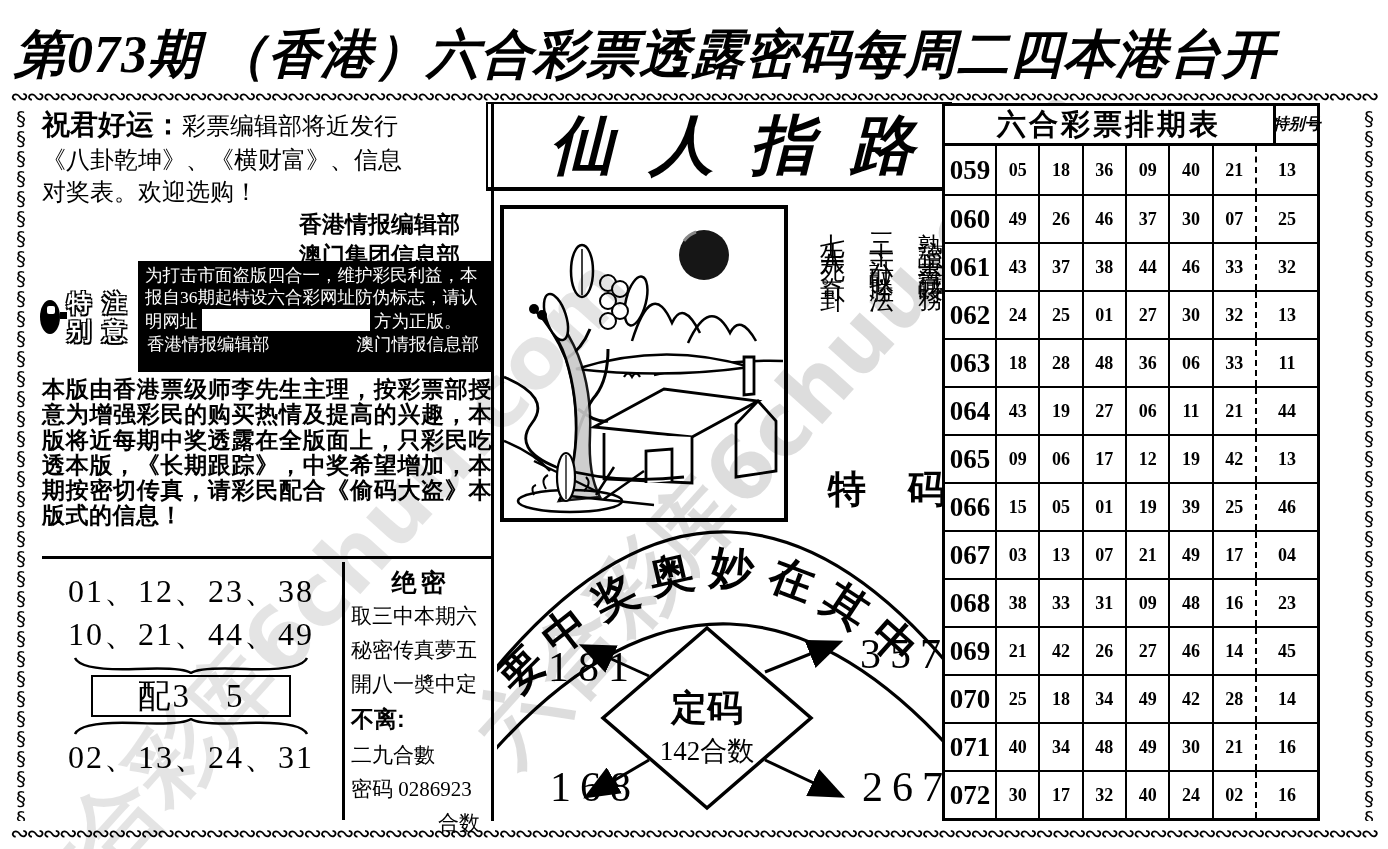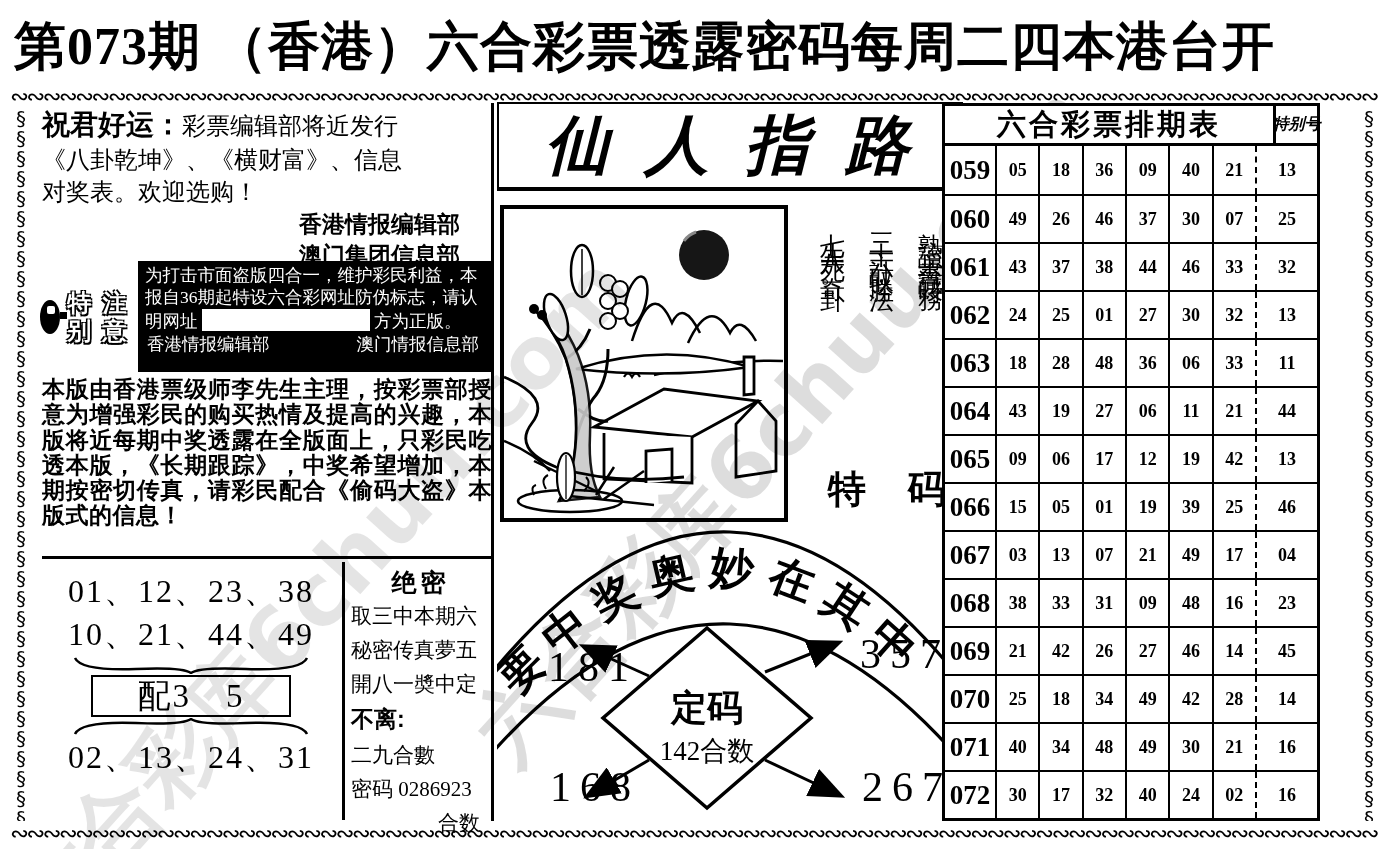--- a/index.html
+++ b/index.html
@@ -1,22 +1,22 @@
 <!DOCTYPE html>
 <html><head>
 <meta charset="utf-8">
 <style>
   * { margin:0; padding:0; box-sizing:border-box; }
   body { background:#e9e9e9; font-family:"Liberation Serif","DejaVu Serif",serif; }
   .canvas { position:relative; width:1388px; height:849px; background:#fff; overflow:hidden; color:#000; }
 
   
-  .page-title { position:absolute; left:14px; top:12px; width:1345px;
+  .page-title { position:absolute; left:14px; top:20px; width:1345px;
     font-size:52px; font-weight:bold; white-space:nowrap; letter-spacing:1px;
-    font-family:"Liberation Serif","DejaVu Serif",serif; }
+    font-family:"Liberation Serif","DejaVu Serif",serif;font-style:italic; }
 
   
   .b-h { position:absolute; height:24px; font-size:23px; line-height:24px; letter-spacing:-3px;
     overflow:hidden; white-space:nowrap; font-family:"DejaVu Sans",sans-serif; }
   .b-top { left:10px; top:84px; width:1368px; }
   .b-bottom { left:10px; top:821px; width:1368px; }
   .b-v { position:absolute; width:26px; overflow:hidden; writing-mode:vertical-rl; text-orientation:upright;
     font-size:20px; letter-spacing:-4px; line-height:26px; font-family:"DejaVu Sans",sans-serif; }
   .b-left { left:8px; top:106px; height:715px; }
   .b-right { left:1356px; top:106px; height:715px; }
@@ -58,22 +58,22 @@
   .numbers .numline { line-height:1.35; white-space:nowrap; }
   .brace-svg { display:block; margin:0 auto; }
   .pair-box { width:200px; margin:1px auto; border:2px solid #000; font-size:33px; line-height:38px; }
   .secret { width:150px; border-left:3px solid #000; padding:4px 2px 0 6px; font-size:21px; }
   .secret .sec-head { text-align:center; font-weight:bold; font-size:25px; letter-spacing:4px; }
   .secret .sec-line { line-height:1.62; white-space:nowrap; }
   .secret .sec-bold { font-weight:bold; font-size:23px; font-family:"Liberation Sans","DejaVu Sans",sans-serif; }
   .secret .sec-tail { text-align:right; padding-right:10px; }
 
   
-  .masthead { position:absolute; left:497px; top:102px; width:466px; height:89px; border:2px solid #000; border-bottom:4px solid #000;
-    display:flex; align-items:center; justify-content:center; }
+  .masthead { position:absolute; left:486px; top:102px; width:466px; height:89px; border:2px solid #000; border-bottom:4px solid #000;
+    display:flex; align-items:center; justify-content:flex-end; }
   .masthead span { font-size:64px; font-weight:bold; font-style:italic; letter-spacing:36px; padding-left:30px; white-space:nowrap; }
 
   .illus-box { position:absolute; left:500px; top:205px; width:288px; height:317px; border:4px solid #000; background:#fff; }
 
   .poem { position:absolute; left:800px; top:213px; height:310px; writing-mode:vertical-rl; text-orientation:upright;
     font-size:25px; letter-spacing:9px; }
   .poem div { margin-left:16px; white-space:nowrap; }
   .special-label { position:absolute; left:828px; top:464px; font-size:38px; font-weight:bold; letter-spacing:16px; white-space:nowrap; }
 
   .arc-area { position:absolute; left:497px; top:522px; width:466px; height:298px; }

